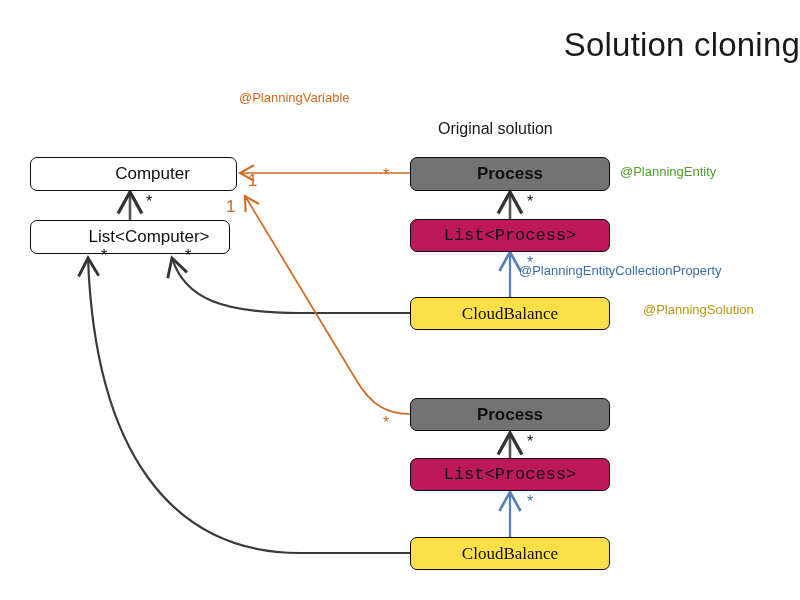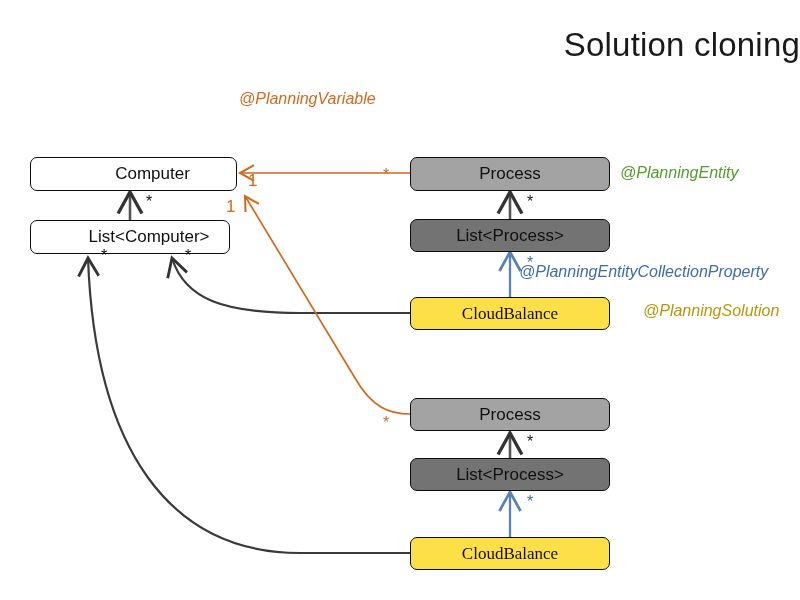--- a/index.html
+++ b/index.html
@@ -46,28 +46,27 @@
     border-radius: 7px;
     display: flex;
     align-items: center;
     justify-content: center;
     font-size: 17px;
     color: #101010;
     z-index: 3;
     white-space: nowrap;
   }
   .node.plain  { background: #ffffff; padding-left: 38px; }
-  .node.green  { background: #a3a3a3; }
-  .node.blue   { background: #737373; }
+  .node.green  { background: #737373; font-weight: bold; }
+  .node.blue   { background: #be185d; font-family: Liberation Mono, monospace; }
   .node.yellow { background: #fde047; font-family: Liberation Serif, serif; }
 
   .anno {
     position: absolute;
-    font-size: 16px;
-    font-style: italic;
+    font-size: 13px;
     white-space: nowrap;
     z-index: 4;
   }
   .mult {
     position: absolute;
     font-size: 14px;
     line-height: 1;
     z-index: 5;
     white-space: nowrap;
   }
@@ -79,20 +78,21 @@
 </style>
 </head>
 <body>
 
 <div id="canvas">
 
   <div class="title">Solution cloning</div>
 
   <div class="anno" style="left:239px; top:90px; color:#d2691e;">@PlanningVariable</div>
 
+  <div class="section-label" style="left:438px; top:120px;">Original solution</div>
 
 
   <svg id="wires" viewBox="0 0 800 600" xmlns="http://www.w3.org/2000/svg">
     <defs>
       <marker id="arrow-gray" viewBox="0 0 12 12" refX="10" refY="6" markerWidth="11" markerHeight="11" orient="auto-start-reverse">
         <path d="M 1 1 L 10 6 L 1 11" fill="none" stroke="#333333" stroke-width="1.4"></path>
       </marker>
       <marker id="arrow-blue" viewBox="0 0 12 12" refX="10" refY="6" markerWidth="11" markerHeight="11" orient="auto-start-reverse">
         <path d="M 1 1 L 10 6 L 1 11" fill="none" stroke="#5882b5" stroke-width="1.3"></path>
       </marker>

